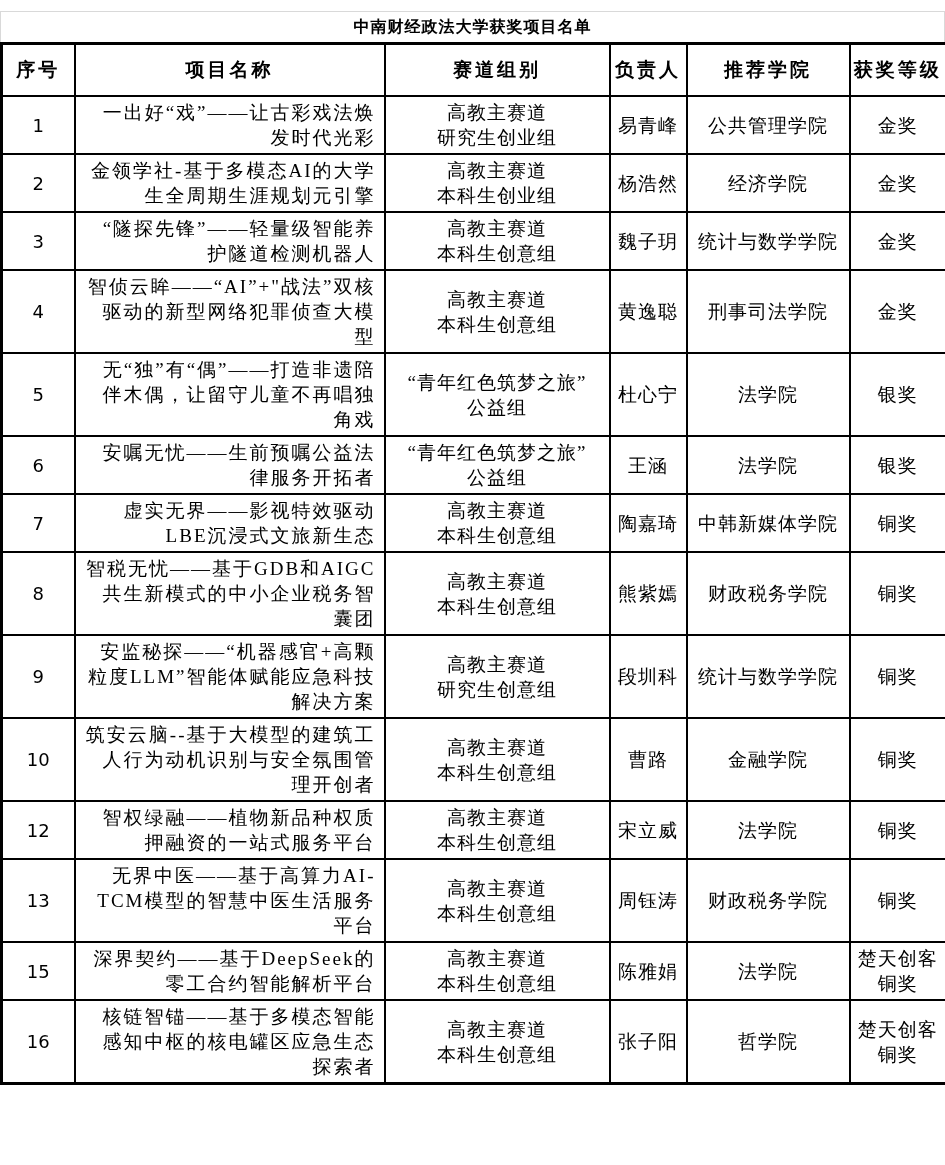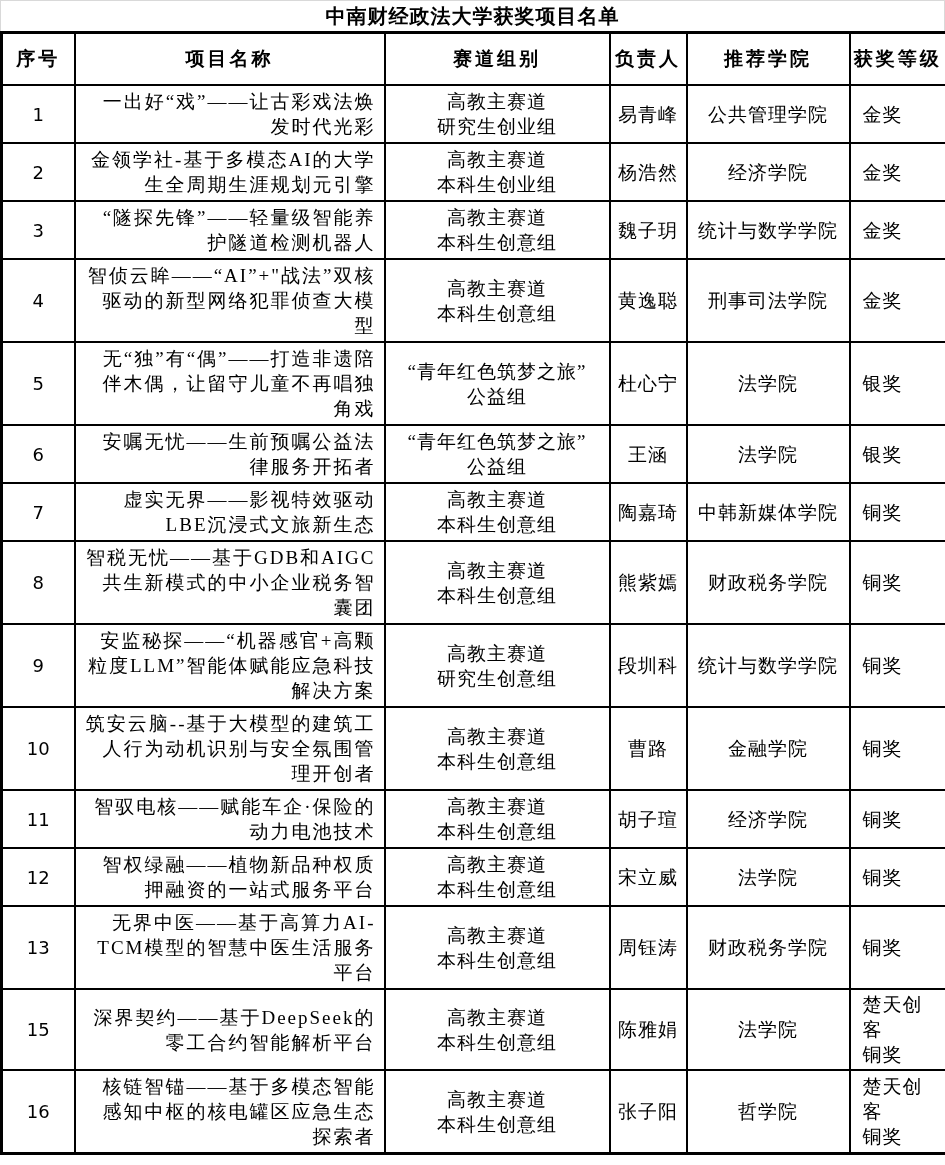--- a/index.html
+++ b/index.html
@@ -14,22 +14,23 @@
     width: 945px;
     height: 31px;
     display: flex;
     align-items: center;
     justify-content: center;
     border-top: 1px solid #d9d9d9;
     border-left: 1px solid #d9d9d9;
     border-right: 1px solid #d9d9d9;
     font-family: "Liberation Sans", sans-serif;
     font-weight: 700;
-    font-size: 20px;
+    font-size: 16px;
     letter-spacing: 1px;
+    margin-top: 11px;
   }
   table.awards {
     width: 945px;
     border-collapse: collapse;
     table-layout: fixed;
     border: 3px solid #000;
   }
   th, td {
     border: 2px solid #000;
     overflow: hidden;
@@ -60,24 +61,23 @@
   }
   .c-track {
     text-align: center;
     white-space: pre-line;
     letter-spacing: 1px;
     border-radius: 18px;
   }
   .c-leader { text-align: center; letter-spacing: 1px; }
   .c-college { text-align: center; letter-spacing: 1px; }
   .c-award {
-    text-align: left;
+    text-align: center;
     white-space: pre-line;
     letter-spacing: 1px;
-    padding-left: 12px;
   }
 </style>
 </head>
 <body>
 
 <div class="title-bar">中南财经政法大学获奖项目名单</div>
 
 <table class="awards">
   <colgroup>
     <col style="width:73px">
@@ -191,29 +191,20 @@
   <tr>
     <td class="c-no">10</td>
     <td class="c-name">筑安云脑--基于大模型的建筑工人行为动机识别与安全氛围管理开创者</td>
     <td class="c-track">高教主赛道
 本科生创意组</td>
     <td class="c-leader">曹路</td>
     <td class="c-college">金融学院</td>
     <td class="c-award">铜奖</td>
   </tr>
 
-  <tr>
-    <td class="c-no">11</td>
-    <td class="c-name">智驭电核——赋能车企·保险的动力电池技术</td>
-    <td class="c-track">高教主赛道
-本科生创意组</td>
-    <td class="c-leader">胡子瑄</td>
-    <td class="c-college">经济学院</td>
-    <td class="c-award">铜奖</td>
-  </tr>
 
   <tr>
     <td class="c-no">12</td>
     <td class="c-name">智权绿融——植物新品种权质押融资的一站式服务平台</td>
     <td class="c-track">高教主赛道
 本科生创意组</td>
     <td class="c-leader">宋立威</td>
     <td class="c-college">法学院</td>
     <td class="c-award">铜奖</td>
   </tr>

